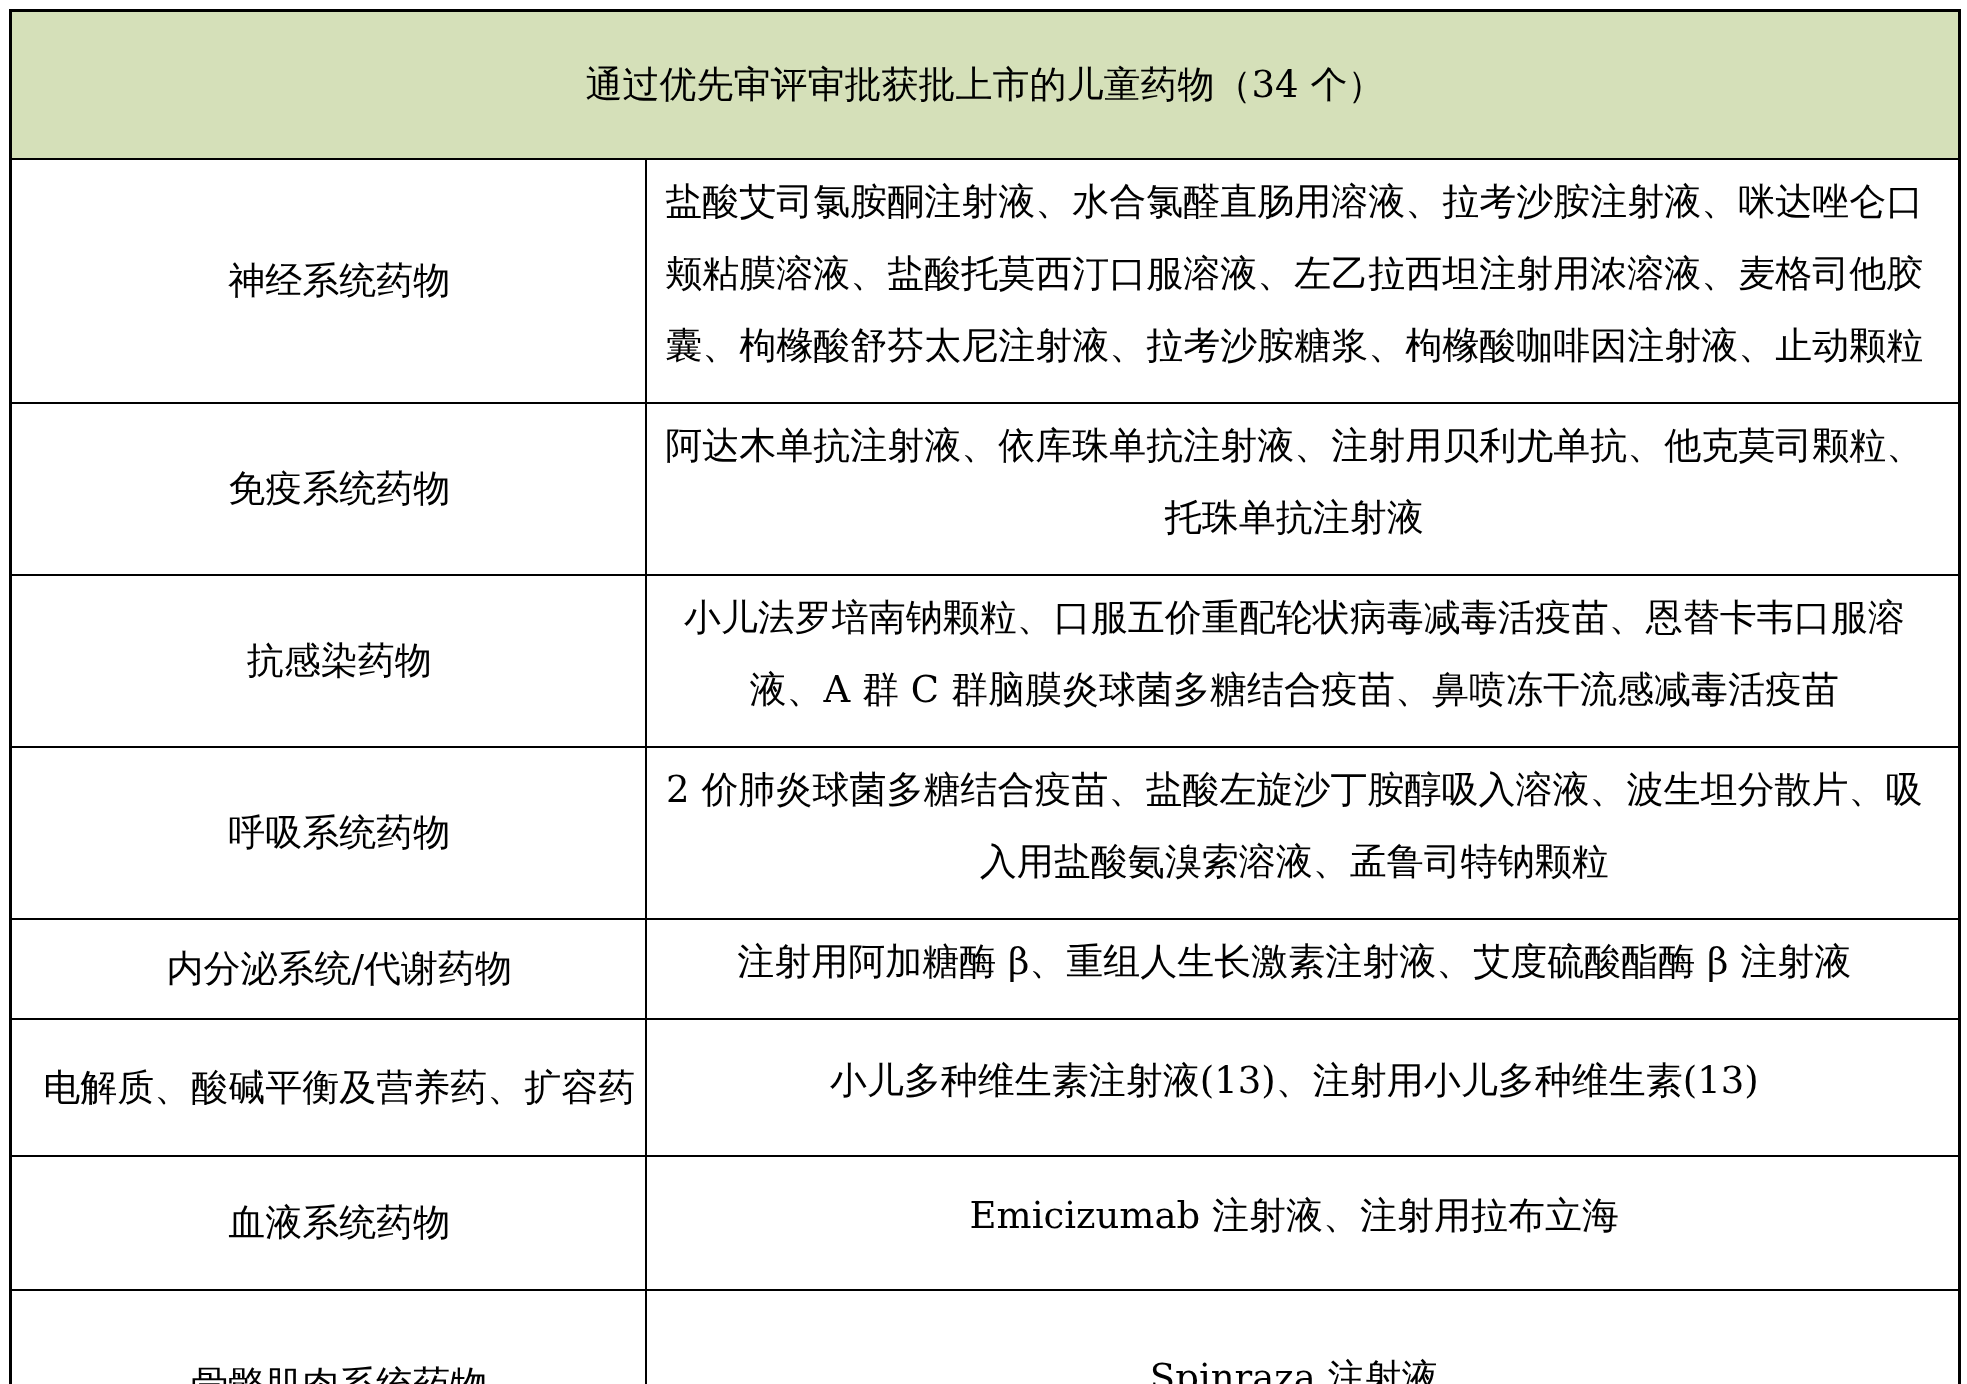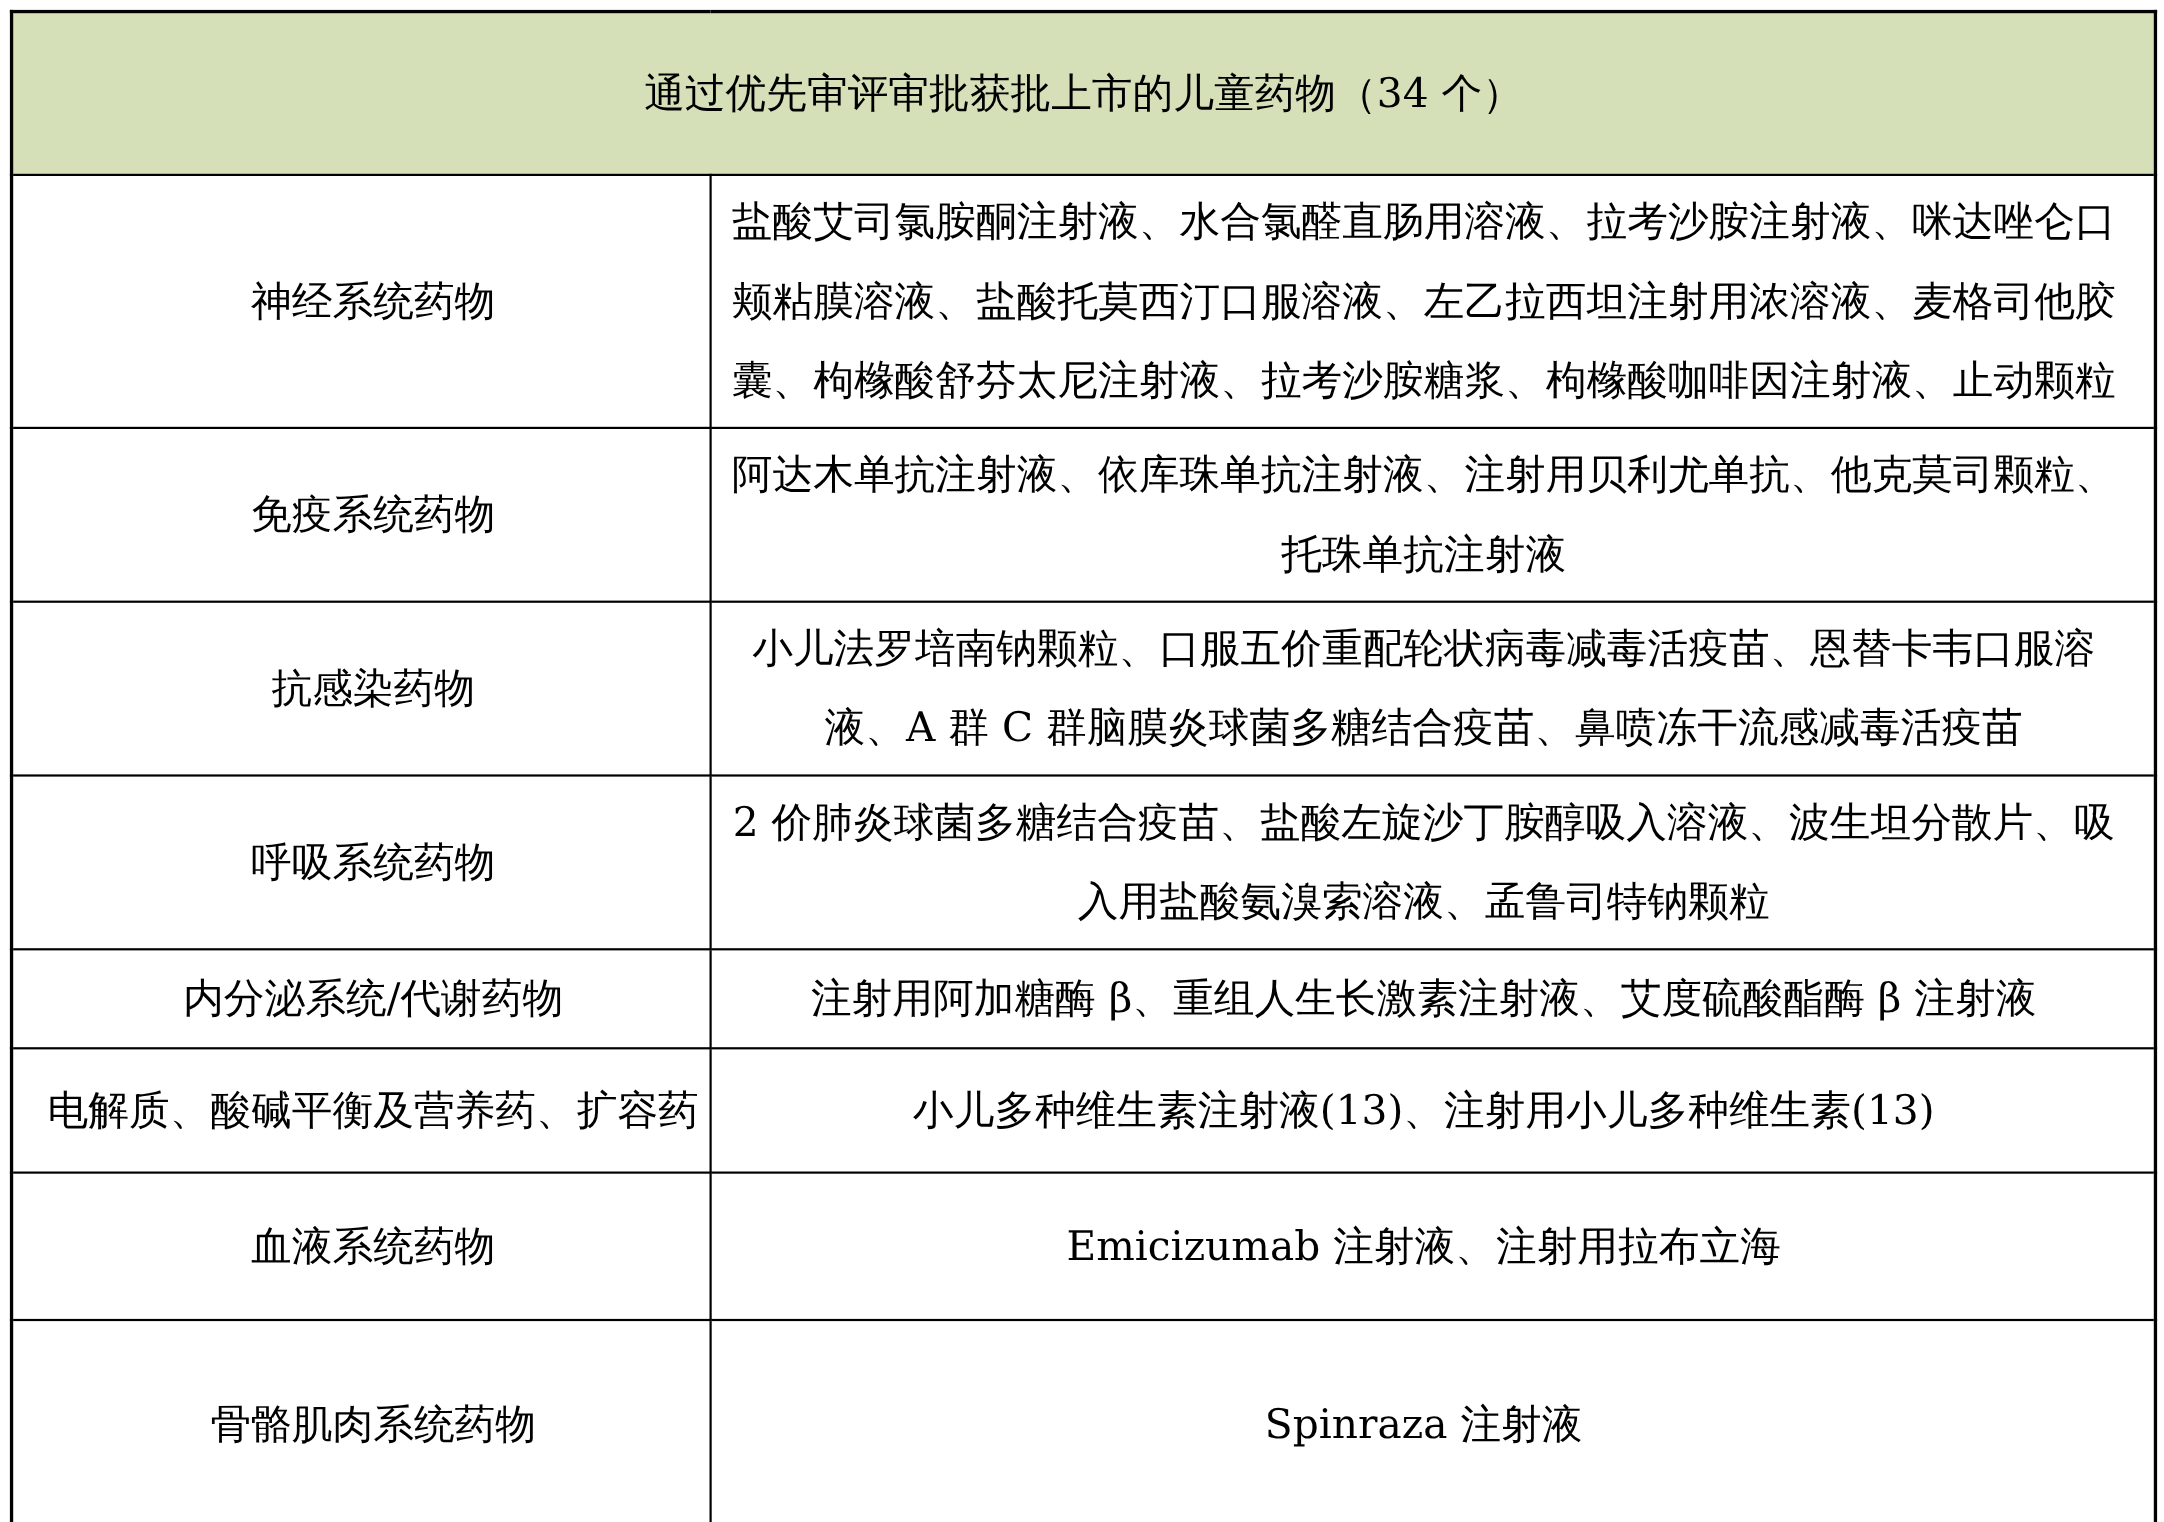--- a/index.html
+++ b/index.html
@@ -35,29 +35,29 @@
     height: 146px;
     text-align: center;
     line-height: 48px;
     padding: 0 10px;
   }
   td.cat-cell {
     padding: 6px 6px 6px 28px;
     line-height: 50px;
   }
   td.drugs-cell {
-    padding: 6px 29px 6px 13px;
+    padding: 6px 29px 20px 13px;
     line-height: 72px;
   }
   tr.r1 { height: 214px; }
   tr.r2 { height: 137px; border-radius: 13px; }
   tr.r3 { height: 145px; }
   tr.r4 { height: 142px; margin-left: 12px; }
   tr.r5 { height: 90px; margin-left: 28px; }
-  tr.r6 { height: 113px; }
+  tr.r6 { height: 137px; }
   tr.r7 { height: 134px; }
   tr.r8 { height: 190px; }
 </style>
 </head>
 <body>
 
 <div class="page">
   <table class="drug-table">
     <colgroup>
       <col style="width:635px">

